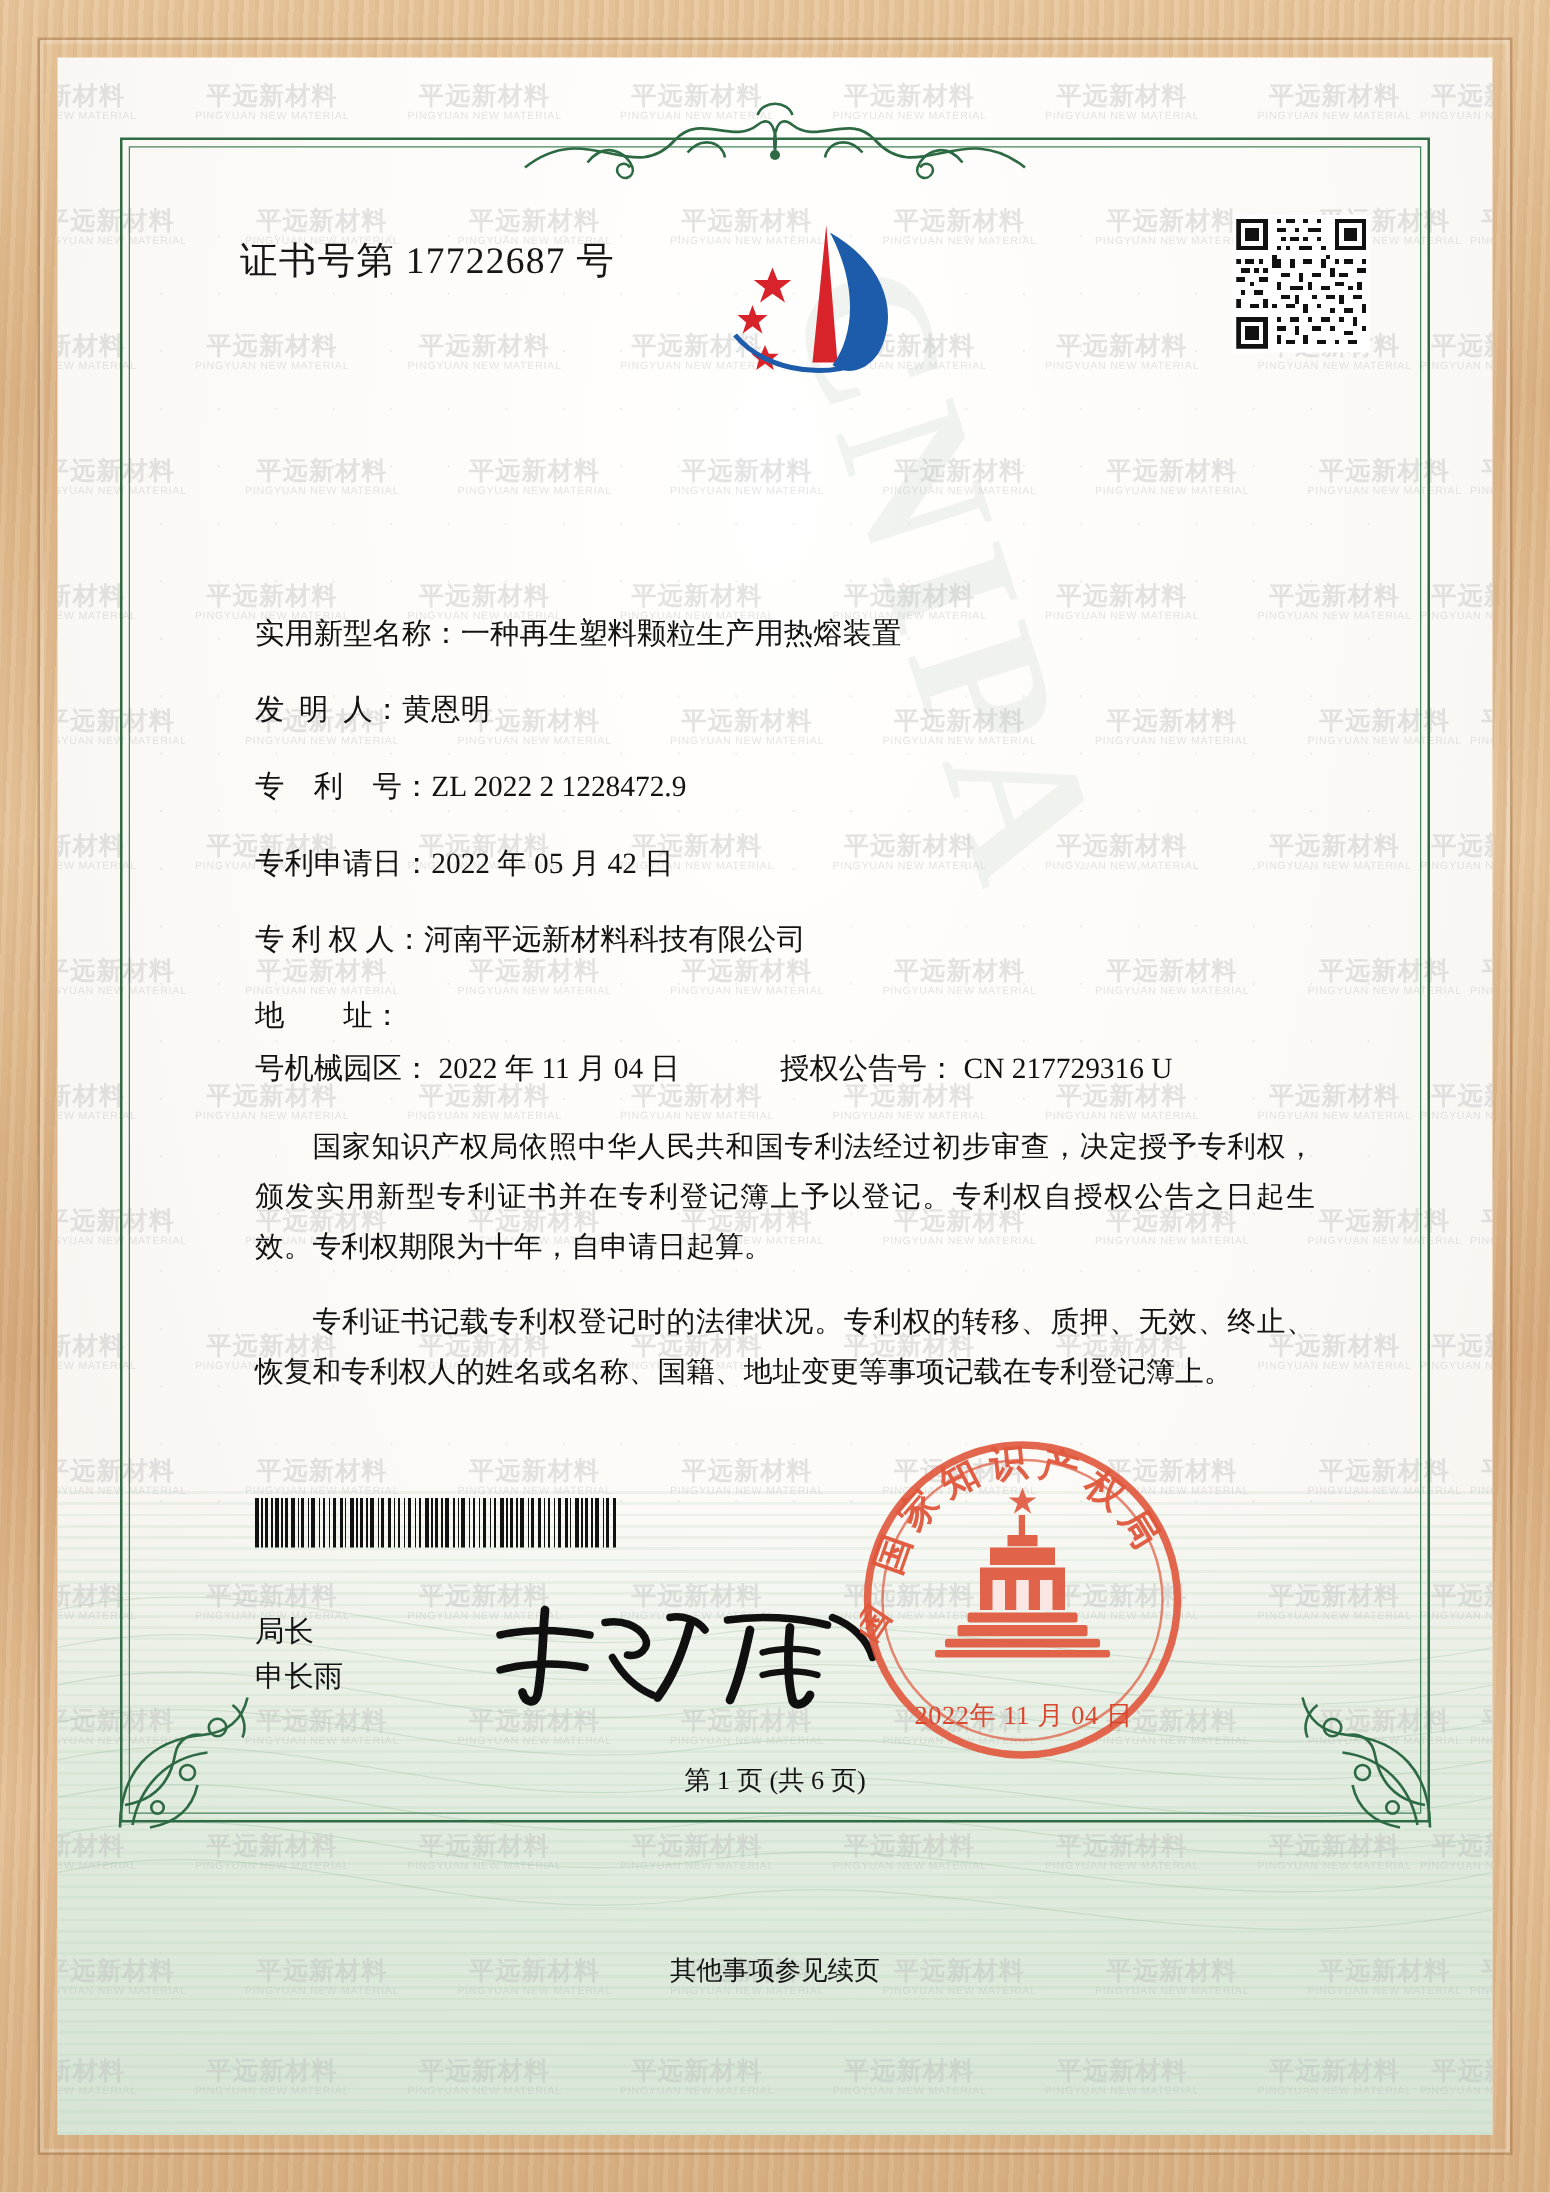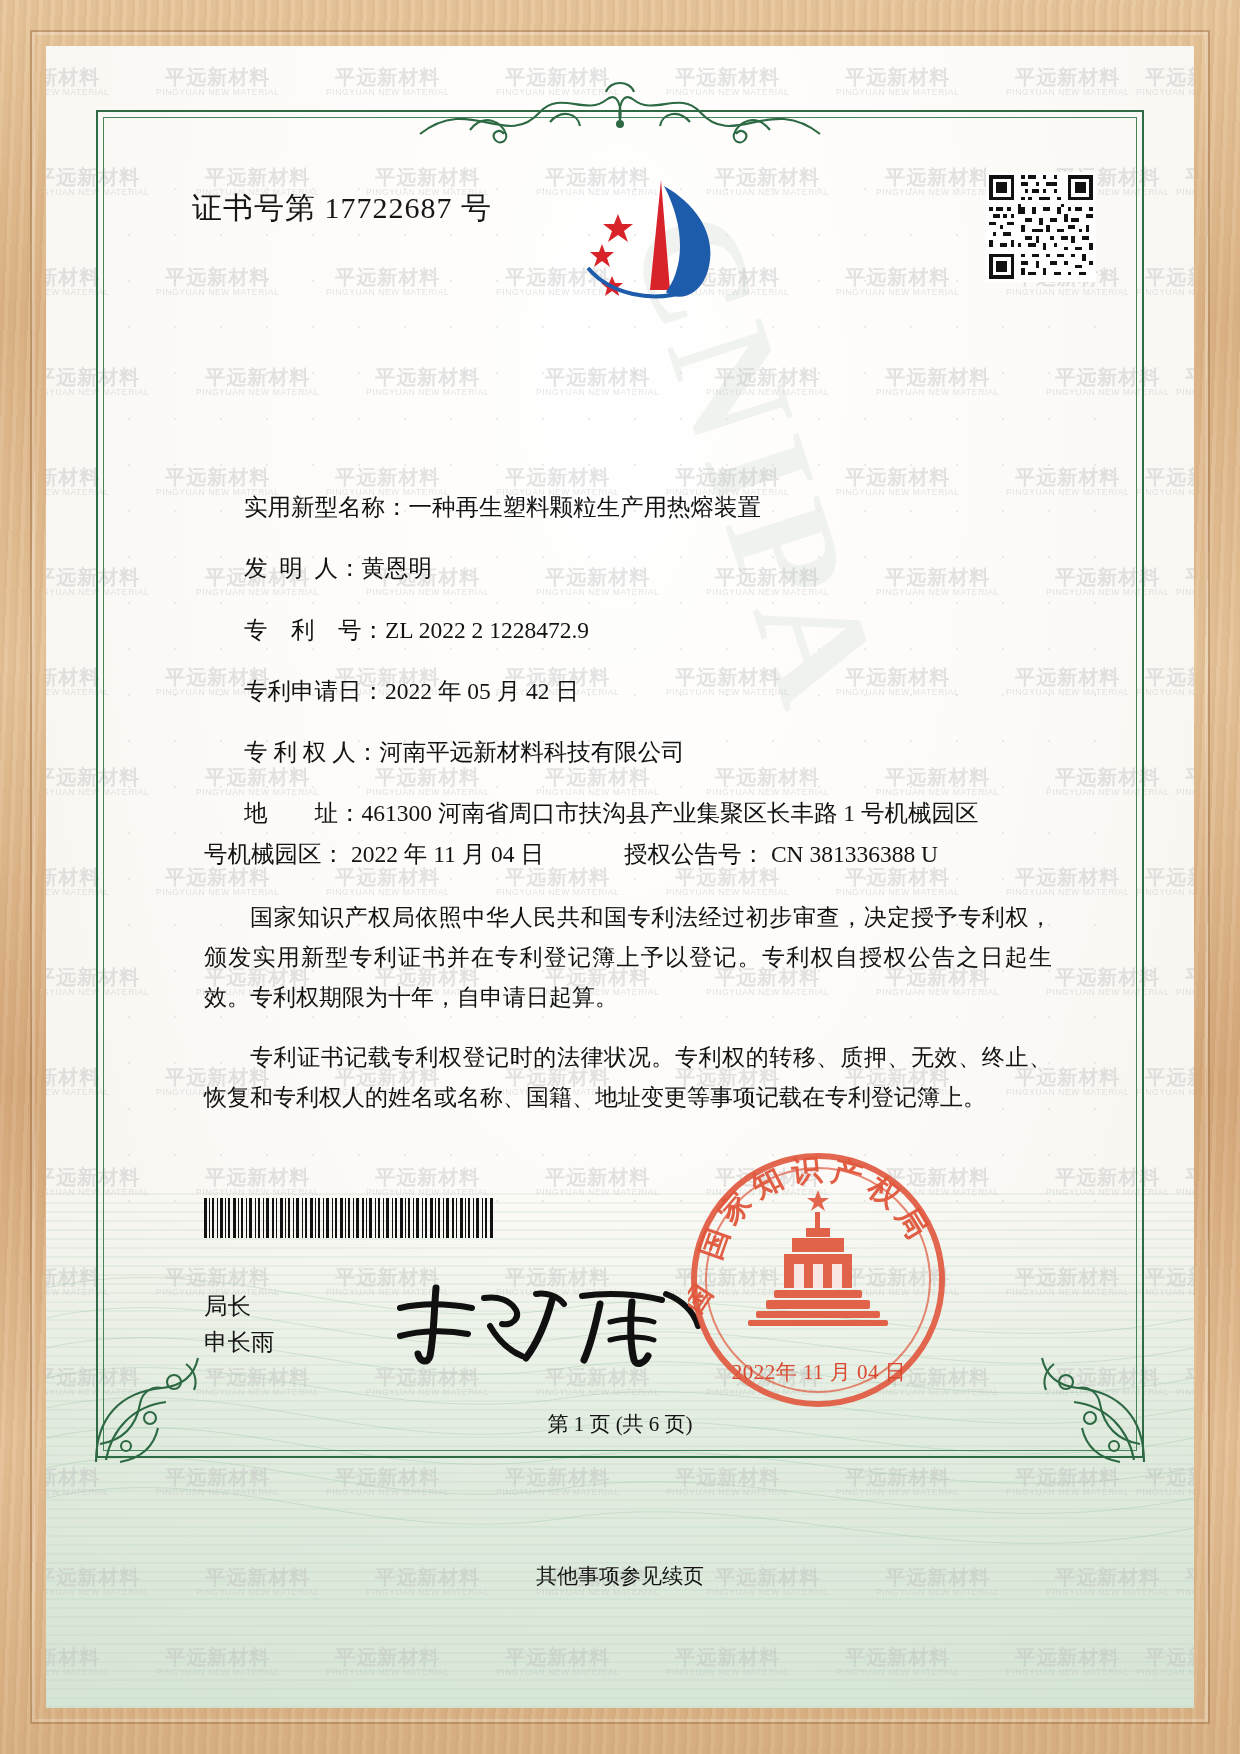--- a/index.html
+++ b/index.html
@@ -102,21 +102,21 @@
 
   .doc-title{
     position:absolute; left:0; right:0; top:240px;
     text-align:center;
     font-size:60px; font-weight:700; letter-spacing:6px; color:#121212;
     font-family:"Liberation Serif", serif;
   }
 
   .fields{ position:absolute; left:108px; top:380px; width:860px; }
   .row{ display:flex; align-items:flex-start; margin-bottom:26px; font-size:23.5px; color:#121212; line-height:1.5; }
-  .lab{ white-space:pre;margin-left:40px; }
+  .lab{ white-space:pre; }
   .val{ flex:1; }
 
   .row-pub{
     position:absolute; left:108px; top:728px; width:880px;
     display:flex; font-size:23.5px; color:#121212;
   }
   .row-pub .left{ width:420px; }
 
   .para{
     position:absolute; left:108px; width:848px;
@@ -893,32 +893,31 @@
       <div class="row">
         <span class="lab">专利申请日：</span>
         <span class="val">2022 年 05 月 42 日</span>
       </div>
       <div class="row">
         <span class="lab">专 利 权 人：</span>
         <span class="val">河南平远新材料科技有限公司</span>
       </div>
       <div class="row">
         <span class="lab">地        址：</span>
-        <span class="val">461300 河南省周口市扶沟县产业集聚区长丰路 1 号机械园区</span>
       </div>
     </div>
 
     <div class="row-pub">
       <div class="left">
         <span>号机械园区：</span>
         <span>2022 年 11 月 04 日</span>
       </div>
       <div>
         <span>授权公告号：</span>
-        <span>CN 381336388 U</span>
+        <span>CN 217729316 U</span>
       </div>
     </div>
 
     <div class="para p2">专利证书记载专利权登记时的法律状况。专利权的转移、质押、无效、终止、恢复和专利权人的姓名或名称、国籍、地址变更等事项记载在专利登记簿上。</div>
     <div class="para p1">国家知识产权局依照中华人民共和国专利法经过初步审查，决定授予专利权，颁发实用新型专利证书并在专利登记簿上予以登记。专利权自授权公告之日起生效。专利权期限为十年，自申请日起算。</div>
 
     <svg class="barcode" viewBox="0 0 300 40" shape-rendering="crispEdges">
       <g fill="#111">
         <rect x="0" y="0" width="3" height="40"></rect>
           <rect x="5" y="0" width="1" height="40"></rect>

